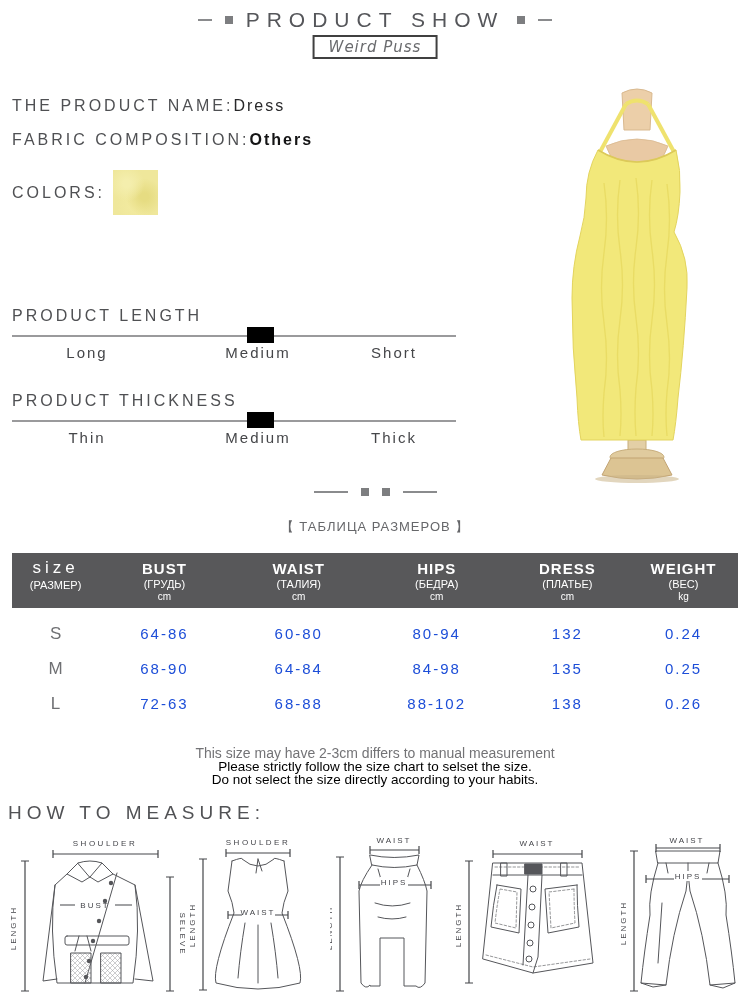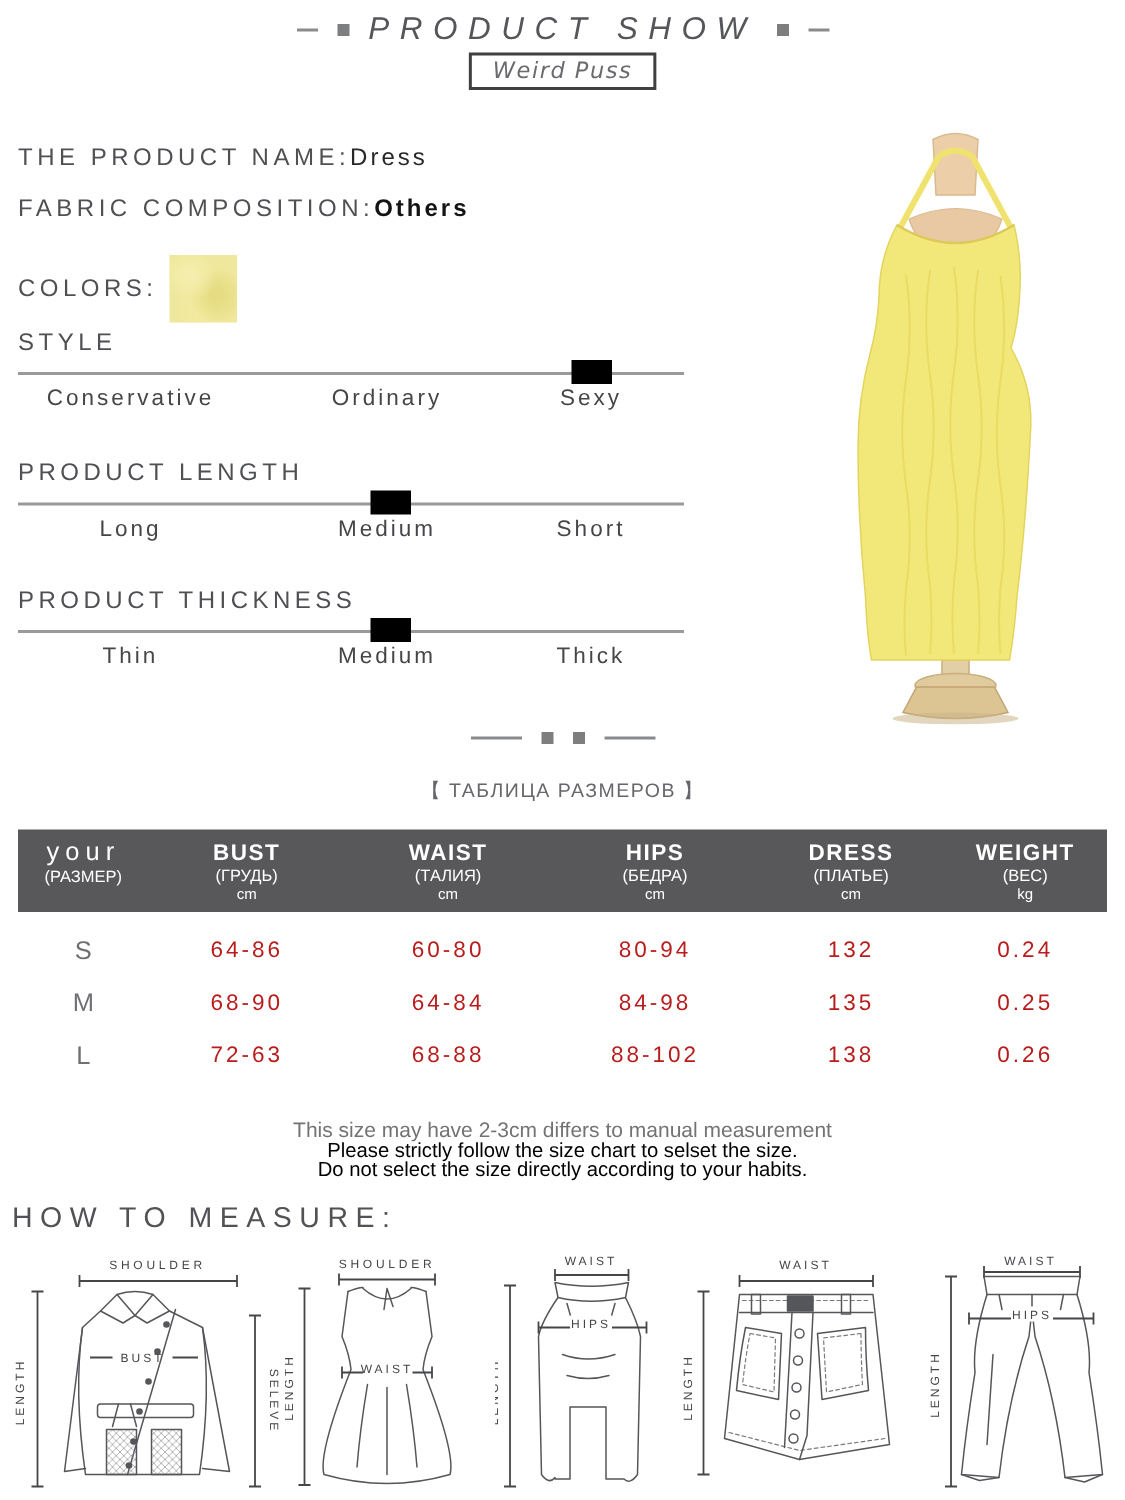--- a/index.html
+++ b/index.html
@@ -4,21 +4,21 @@
 <style>
   * { margin:0; padding:0; box-sizing:border-box; }
   html,body { background:#fff; }
   #page {
     position:relative; width:750px; height:1000px; background:#fff;
     font-family:"Liberation Sans", sans-serif; color:#4a4b4e; overflow:hidden;
     margin:0 auto;
   }
   
   .title-row { position:absolute; left:0; right:0; display:flex; align-items:center; justify-content:center; gap:13px; }
-  .title-row.main { top:8px;font-style:italic; }
+  .title-row.main { top:8px; }
   .deco-line { width:14px; height:2px; background:#8a8b8d; }
   .deco-line.long { width:34px; }
   .deco-sq { width:8px; height:8px; background:#7d7e80; }
   .page-title { font-size:21px; letter-spacing:7px; color:#55565a; font-weight:500; }
   .brand-box { position:absolute; top:35px; left:50%; transform:translateX(-50%);
     border:2px solid #404040; padding:1px 14px; }
   .brand-text { font-style:italic; font-size:15px; color:#6a6b6e; letter-spacing:1px; font-family:"DejaVu Sans", sans-serif; }
   
   .info-line { position:absolute; left:12px; font-size:16px; letter-spacing:3px; color:#4f5053; white-space:nowrap; }
   .info-line .val { color:#28282a; letter-spacing:2px; }
@@ -46,21 +46,21 @@
   .stable { position:absolute; left:12px; top:553px; width:726px; }
   .thead { display:flex; background:#58585a; color:#fff; height:55px; align-items:center; }
   .th, .td { text-align:center; }
   .col-size{width:12%;} .col-bust{width:18%;} .col-waist{width:19%;} .col-hips{width:19%;} .col-dress{width:17%;} .col-weight{width:15%;}
   .th-main { font-size:15px; font-weight:bold; letter-spacing:1px; }
   .th-main.size-main { font-weight:normal; font-size:17px; letter-spacing:4px; }
   .th-sub { font-size:11px; margin-top:1px; }
   .th-unit { font-size:10px; margin-top:1px; min-height:11px; }
   .tbody { padding-top:8px; }
   .trow { display:flex; align-items:center; height:35px; }
-  .td { font-size:15px; color:#b91c1c; letter-spacing:2px; }
+  .td { font-size:15px; color:#1d4ed8; letter-spacing:2px; }
   .td.size-cell { font-size:17px; color:#6f7073; letter-spacing:0; }
   
   .note { position:absolute; left:0; right:0; text-align:center; }
   .note.gray { top:745px; font-size:14px; color:#737376; }
   .note.red1 { top:759px; } .note.red2 { top:772px; }
   .note.red1, .note.red2 { font-size:13.5px; color:#000000; font-weight:500; }
   
   .measure-heading { position:absolute; left:8px; top:802px; font-size:19px; letter-spacing:5px; color:#515255; font-weight:500; }
   .figures { position:absolute; left:5px; top:833px; width:726px; height:165px; display:flex; justify-content:space-between; }
   .fig svg { display:block; }
@@ -89,31 +89,20 @@
     <span>THE PRODUCT NAME:</span><span class="val">Dress</span>
   </div>
   <div class="info-line" style="top:131px">
     <span>FABRIC COMPOSITION:</span><span class="val bold">Others</span>
   </div>
   <div class="colors-row">
     <span class="colors-label">COLORS:</span>
     <span class="swatch"></span>
   </div>
 
-  <div class="slider" style="top:220px">
-    <div class="slider-title">STYLE</div>
-    <div class="slider-track">
-      <div class="slider-marker" style="left:369px"></div>
-    </div>
-    <div class="slider-labels">
-      <span class="sl-left">Conservative</span>
-      <span class="sl-mid">Ordinary</span>
-      <span class="sl-right">Sexy</span>
-    </div>
-  </div>
 
   <div class="slider" style="top:307px">
     <div class="slider-title">PRODUCT LENGTH</div>
     <div class="slider-track">
       <div class="slider-marker" style="left:235px"></div>
     </div>
     <div class="slider-labels">
       <span class="sl-left">Long</span>
       <span class="sl-mid">Medium</span>
       <span class="sl-right">Short</span>
@@ -171,21 +160,21 @@
     <span class="deco-line long"></span>
     <span class="deco-sq"></span>
     <span class="deco-sq"></span>
     <span class="deco-line long"></span>
   </div>
   <div class="size-subtitle">【 ТАБЛИЦА РАЗМЕРОВ 】</div>
 
   <div class="stable">
     <div class="thead">
       <div class="th col-size">
-        <div class="th-main size-main">your</div>
+        <div class="th-main size-main">size</div>
         <div class="th-sub">(РАЗМЕР)</div>
         <div class="th-unit"></div>
       </div>
       <div class="th col-bust">
         <div class="th-main">BUST</div>
         <div class="th-sub">(ГРУДЬ)</div>
         <div class="th-unit">cm</div>
       </div>
       <div class="th col-waist">
         <div class="th-main">WAIST</div>

